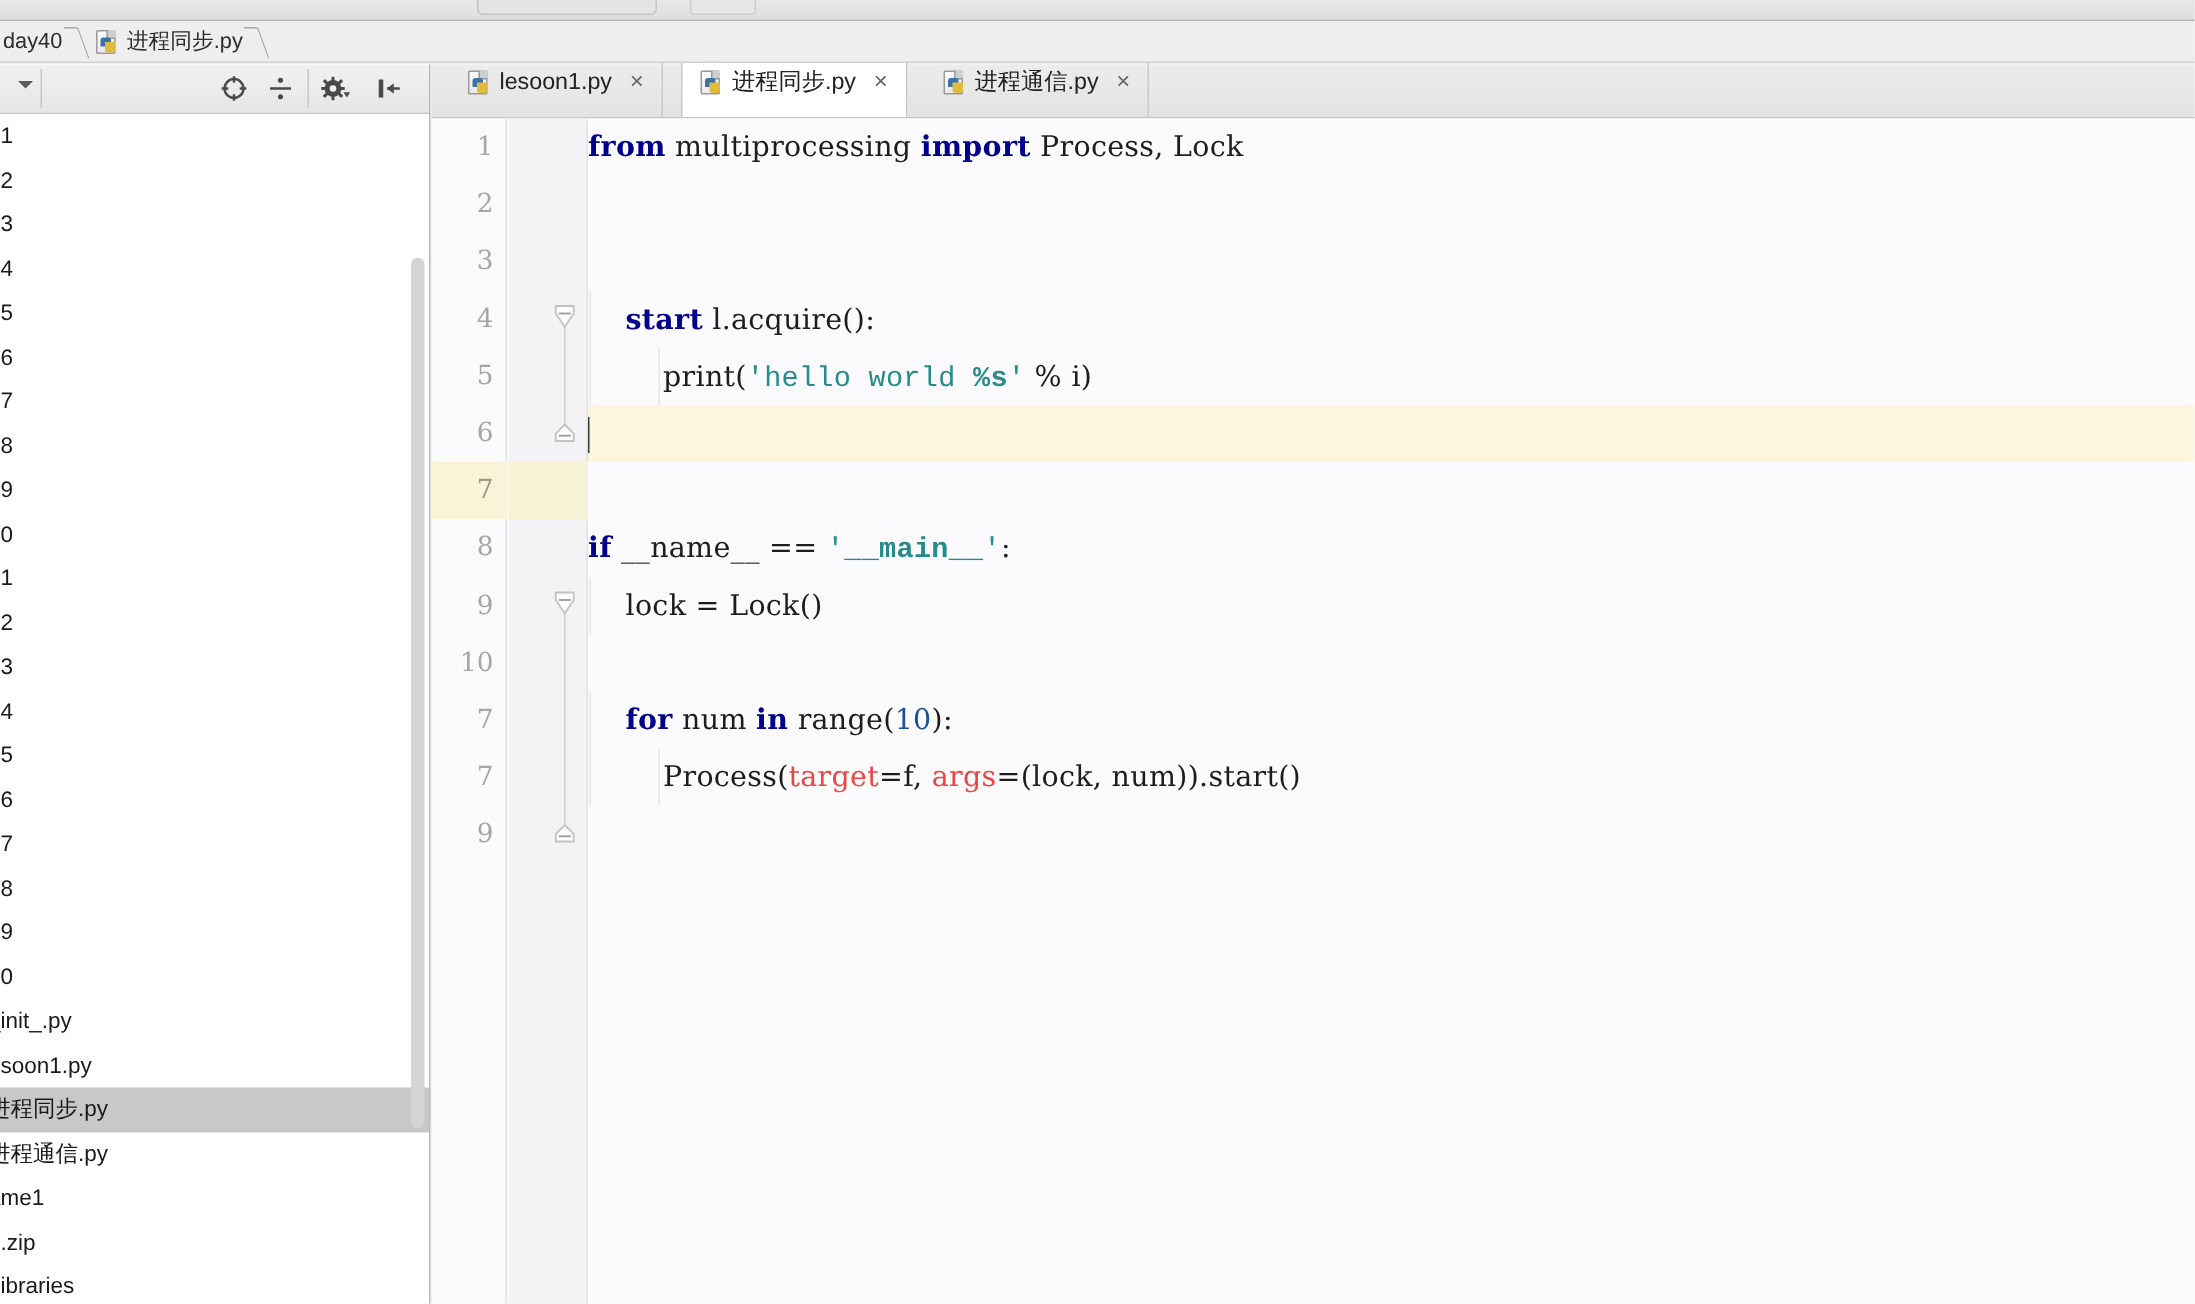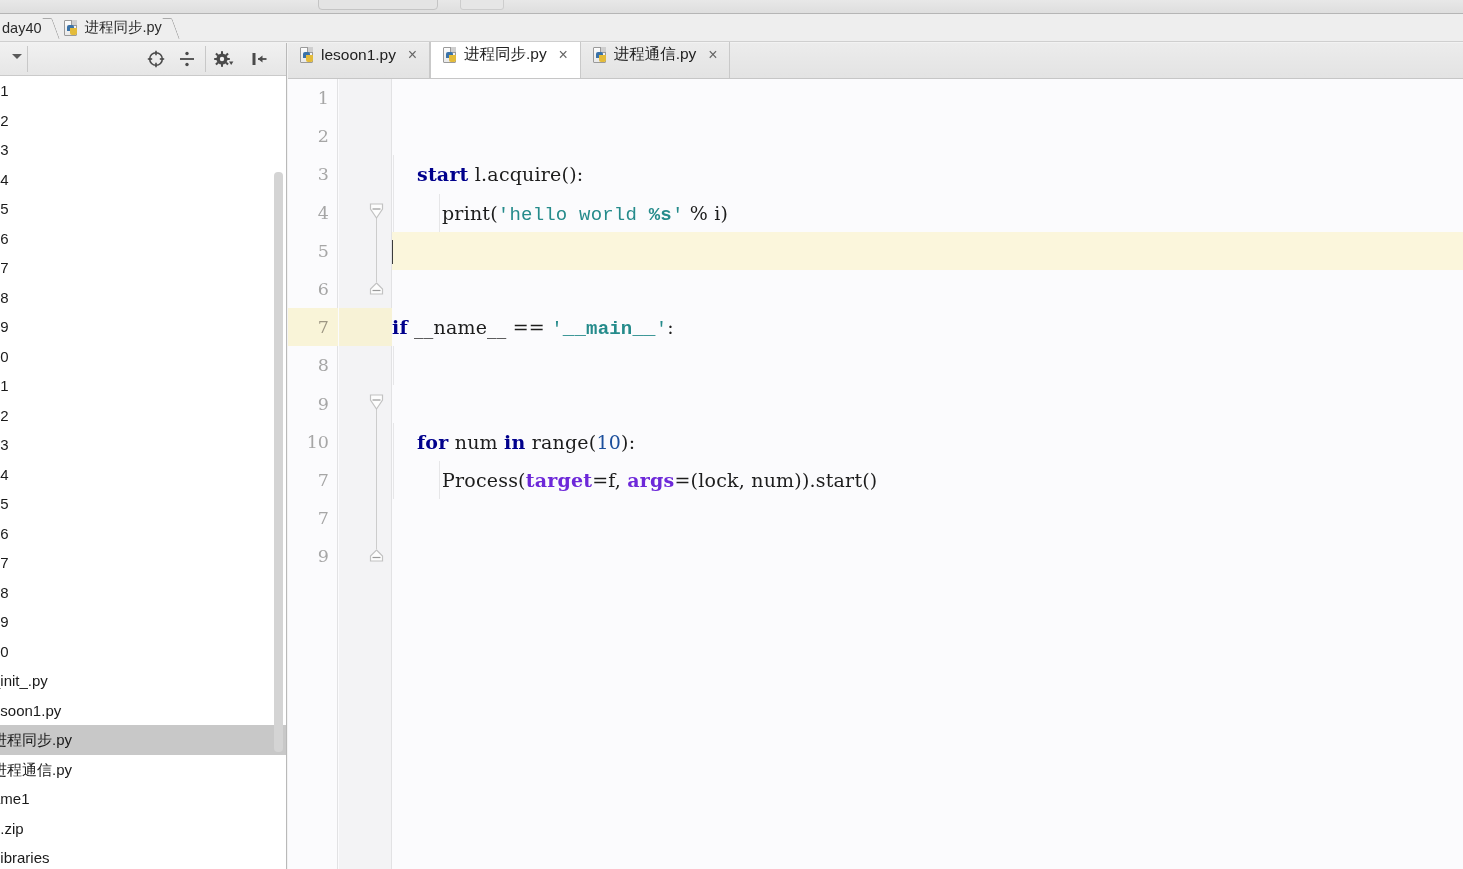--- a/index.html
+++ b/index.html
@@ -136,21 +136,21 @@
   #tab-bar {
     position: absolute; left: 0; top: 0; width: 1175px; height: 36px;
     background: linear-gradient(#ececec, #e3e3e3);
     border-bottom: 1px solid #c6c6c6;
     display: flex; align-items: flex-end;
   }
   .tab {
     height: 36px; display: flex; align-items: center;
     padding: 0 10px 11px 12px; font-size: 15.5px; color: #222;
     border-right: 1px solid #c9c9c9;
-    background: transparent; position: relative;
+    background: transparent; position: relative; margin-left: 12px;
   }
   .tab.active {
     background: #ffffff;
     border-left: 1px solid #c9c9c9;
   }
   .tab .tab-label { margin-right: 10px; }
   .tab-close {
     font-size: 16px; color: #666; line-height: 1;
     width: 13px; text-align: center; font-family: "Liberation Sans", sans-serif;
   }
@@ -199,21 +199,21 @@
   .code {
     position: absolute; left: 0; top: 0; height: 38.2px; line-height: 38.2px;
     font-family: "DejaVu Serif", serif; font-size: 19px;
     white-space: pre; color: #202020;
     letter-spacing: 0.2px;
   }
   .kw   { color: #00008c; font-weight: bold; }
   .str  { color: #258b8b; font-family: Liberation Mono, monospace; }
   .strb { color: #258b8b; font-weight: bold; }
   .num  { color: #1c4f9c; }
-  .kwarg{ color: #6d28d9; font-weight: bold; }
+  .kwarg{ color: #ef4444; }
   .plain{ color: #1d1d1d; }
 
   
   .iguide {
     position: absolute; top: 0; width: 1px; height: 38.2px;
     background: #e6e6e8;
   }
 
   
   .fold-line {
@@ -462,20 +462,23 @@
         </div>
         <div class="fold-end" style="top: 470.4px;">
           <svg class="fm" width="15" height="14" viewBox="0 0 15 14">
             <path d="M7.5 1 L13.5 7 L13.5 12 L1.5 12 L1.5 7 Z" fill="#fdfdfd" stroke="#c2c2c2" stroke-width="1.2"></path>
             <line x1="3.5" y1="8.5" x2="11.5" y2="8.5" stroke="#9a9a9a" stroke-width="1.2"></line>
           </svg>
         </div>
       </div>
     <div id="code-text">
         <div class="row">
+          <span class="code"><span class="kw">from</span><span class="plain"> </span><span class="plain">multiprocessing</span><span class="plain"> </span><span class="kw">import</span><span class="plain"> </span><span class="plain">Process</span><span class="plain">,</span><span class="plain"> </span><span class="plain">Lock</span></span>
+        </div>
+        <div class="row">
           <span class="code"></span>
         </div>
         <div class="row">
           <span class="code"></span>
         </div>
         <div class="row">
           <span class="iguide" style="left:1px"></span>
           <span class="code"><span class="plain"> </span><span class="plain"> </span><span class="plain"> </span><span class="plain"> </span><span class="kw">start</span><span class="plain"> </span><span class="plain">l</span><span class="plain">.</span><span class="plain">acquire</span><span class="plain">(</span><span class="plain">)</span><span class="plain">:</span></span>
         </div>
         <div class="row">
@@ -489,20 +492,21 @@
           <span id="caret"></span>
         </div>
         <div class="row">
           <span class="code"></span>
         </div>
         <div class="row">
           <span class="code"><span class="kw">if</span><span class="plain"> </span><span class="plain">__name__</span><span class="plain"> </span><span class="plain">=</span><span class="plain">=</span><span class="plain"> </span><span class="str">'<span class="strb">__main__</span>'</span><span class="plain">:</span></span>
         </div>
         <div class="row">
           <span class="iguide" style="left:1px"></span>
+          <span class="code"><span class="plain"> </span><span class="plain"> </span><span class="plain"> </span><span class="plain"> </span><span class="plain">lock</span><span class="plain"> </span><span class="plain">=</span><span class="plain"> </span><span class="plain">Lock</span><span class="plain">(</span><span class="plain">)</span></span>
         </div>
         <div class="row">
           <span class="code"></span>
         </div>
         <div class="row">
           <span class="iguide" style="left:1px"></span>
           <span class="code"><span class="plain"> </span><span class="plain"> </span><span class="plain"> </span><span class="plain"> </span><span class="kw">for</span><span class="plain"> </span><span class="plain">num</span><span class="plain"> </span><span class="kw">in</span><span class="plain"> </span><span class="plain">range</span><span class="plain">(</span><span class="num">10</span><span class="plain">)</span><span class="plain">:</span></span>
         </div>
         <div class="row">
           <span class="iguide" style="left:1px"></span>

